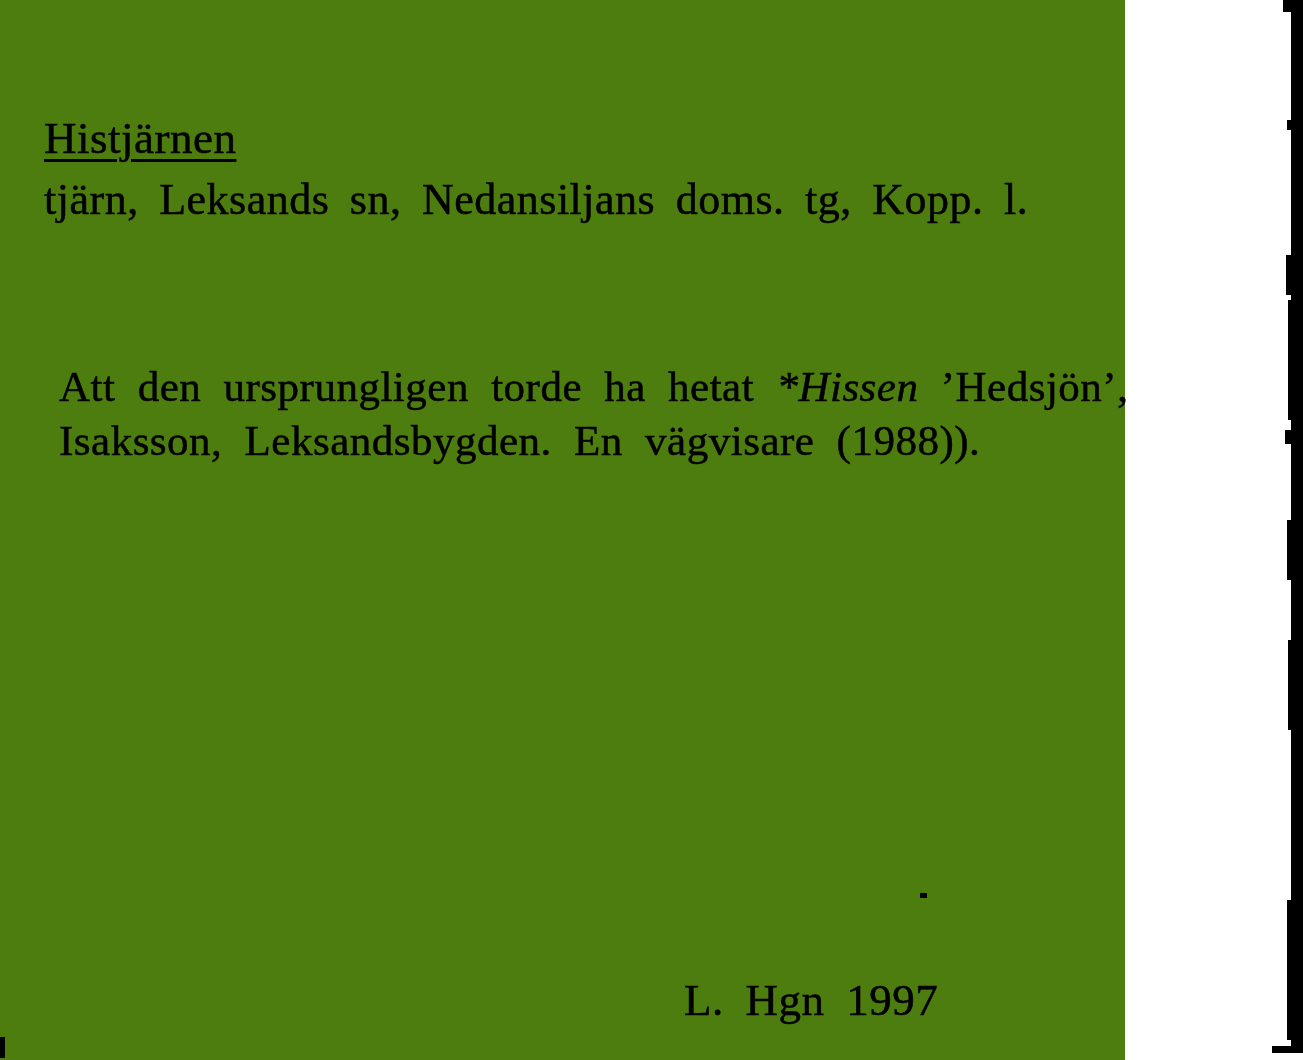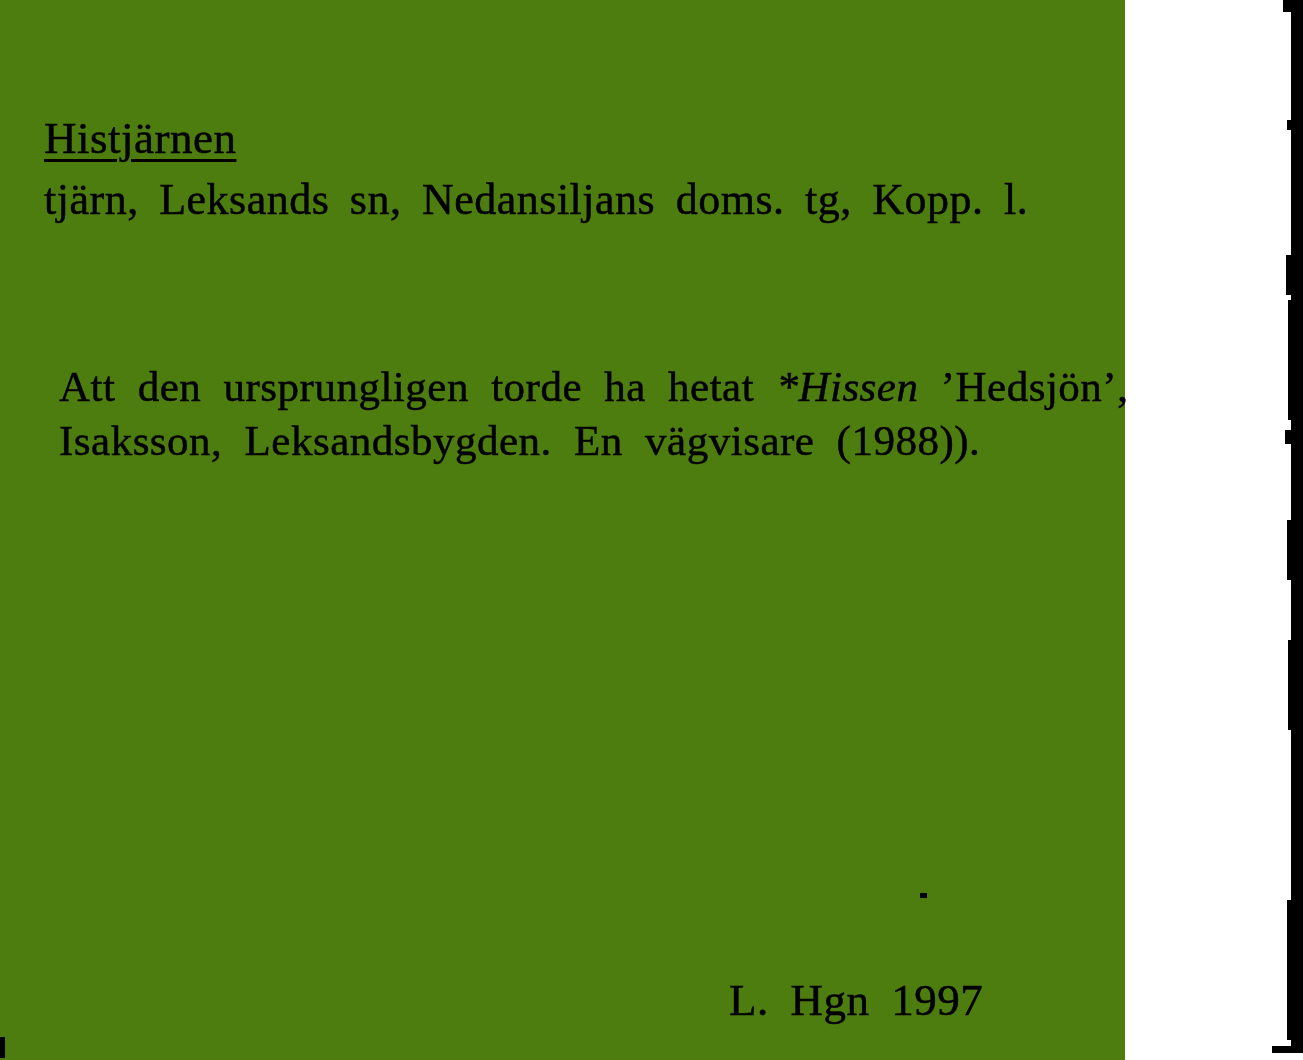--- a/index.html
+++ b/index.html
@@ -41,21 +41,21 @@
     width: 1180px;
     font-size: 43px;
     line-height: 54px;
     word-spacing: 11px;
     white-space: nowrap;
   }
   .card-body .bodyline { display: block; }
   .em-italic { font-style: italic; }
   .signature {
     position: absolute;
-    left: 729px; top: 978px;
+    left: 684px; top: 978px;
     font-size: 45px; line-height: 1;
     word-spacing: 10px;
     white-space: nowrap;
   }
   
   .speck {
     position: absolute;
     left: 920px; top: 893px;
     width: 7px; height: 5px;
     background: #000;

